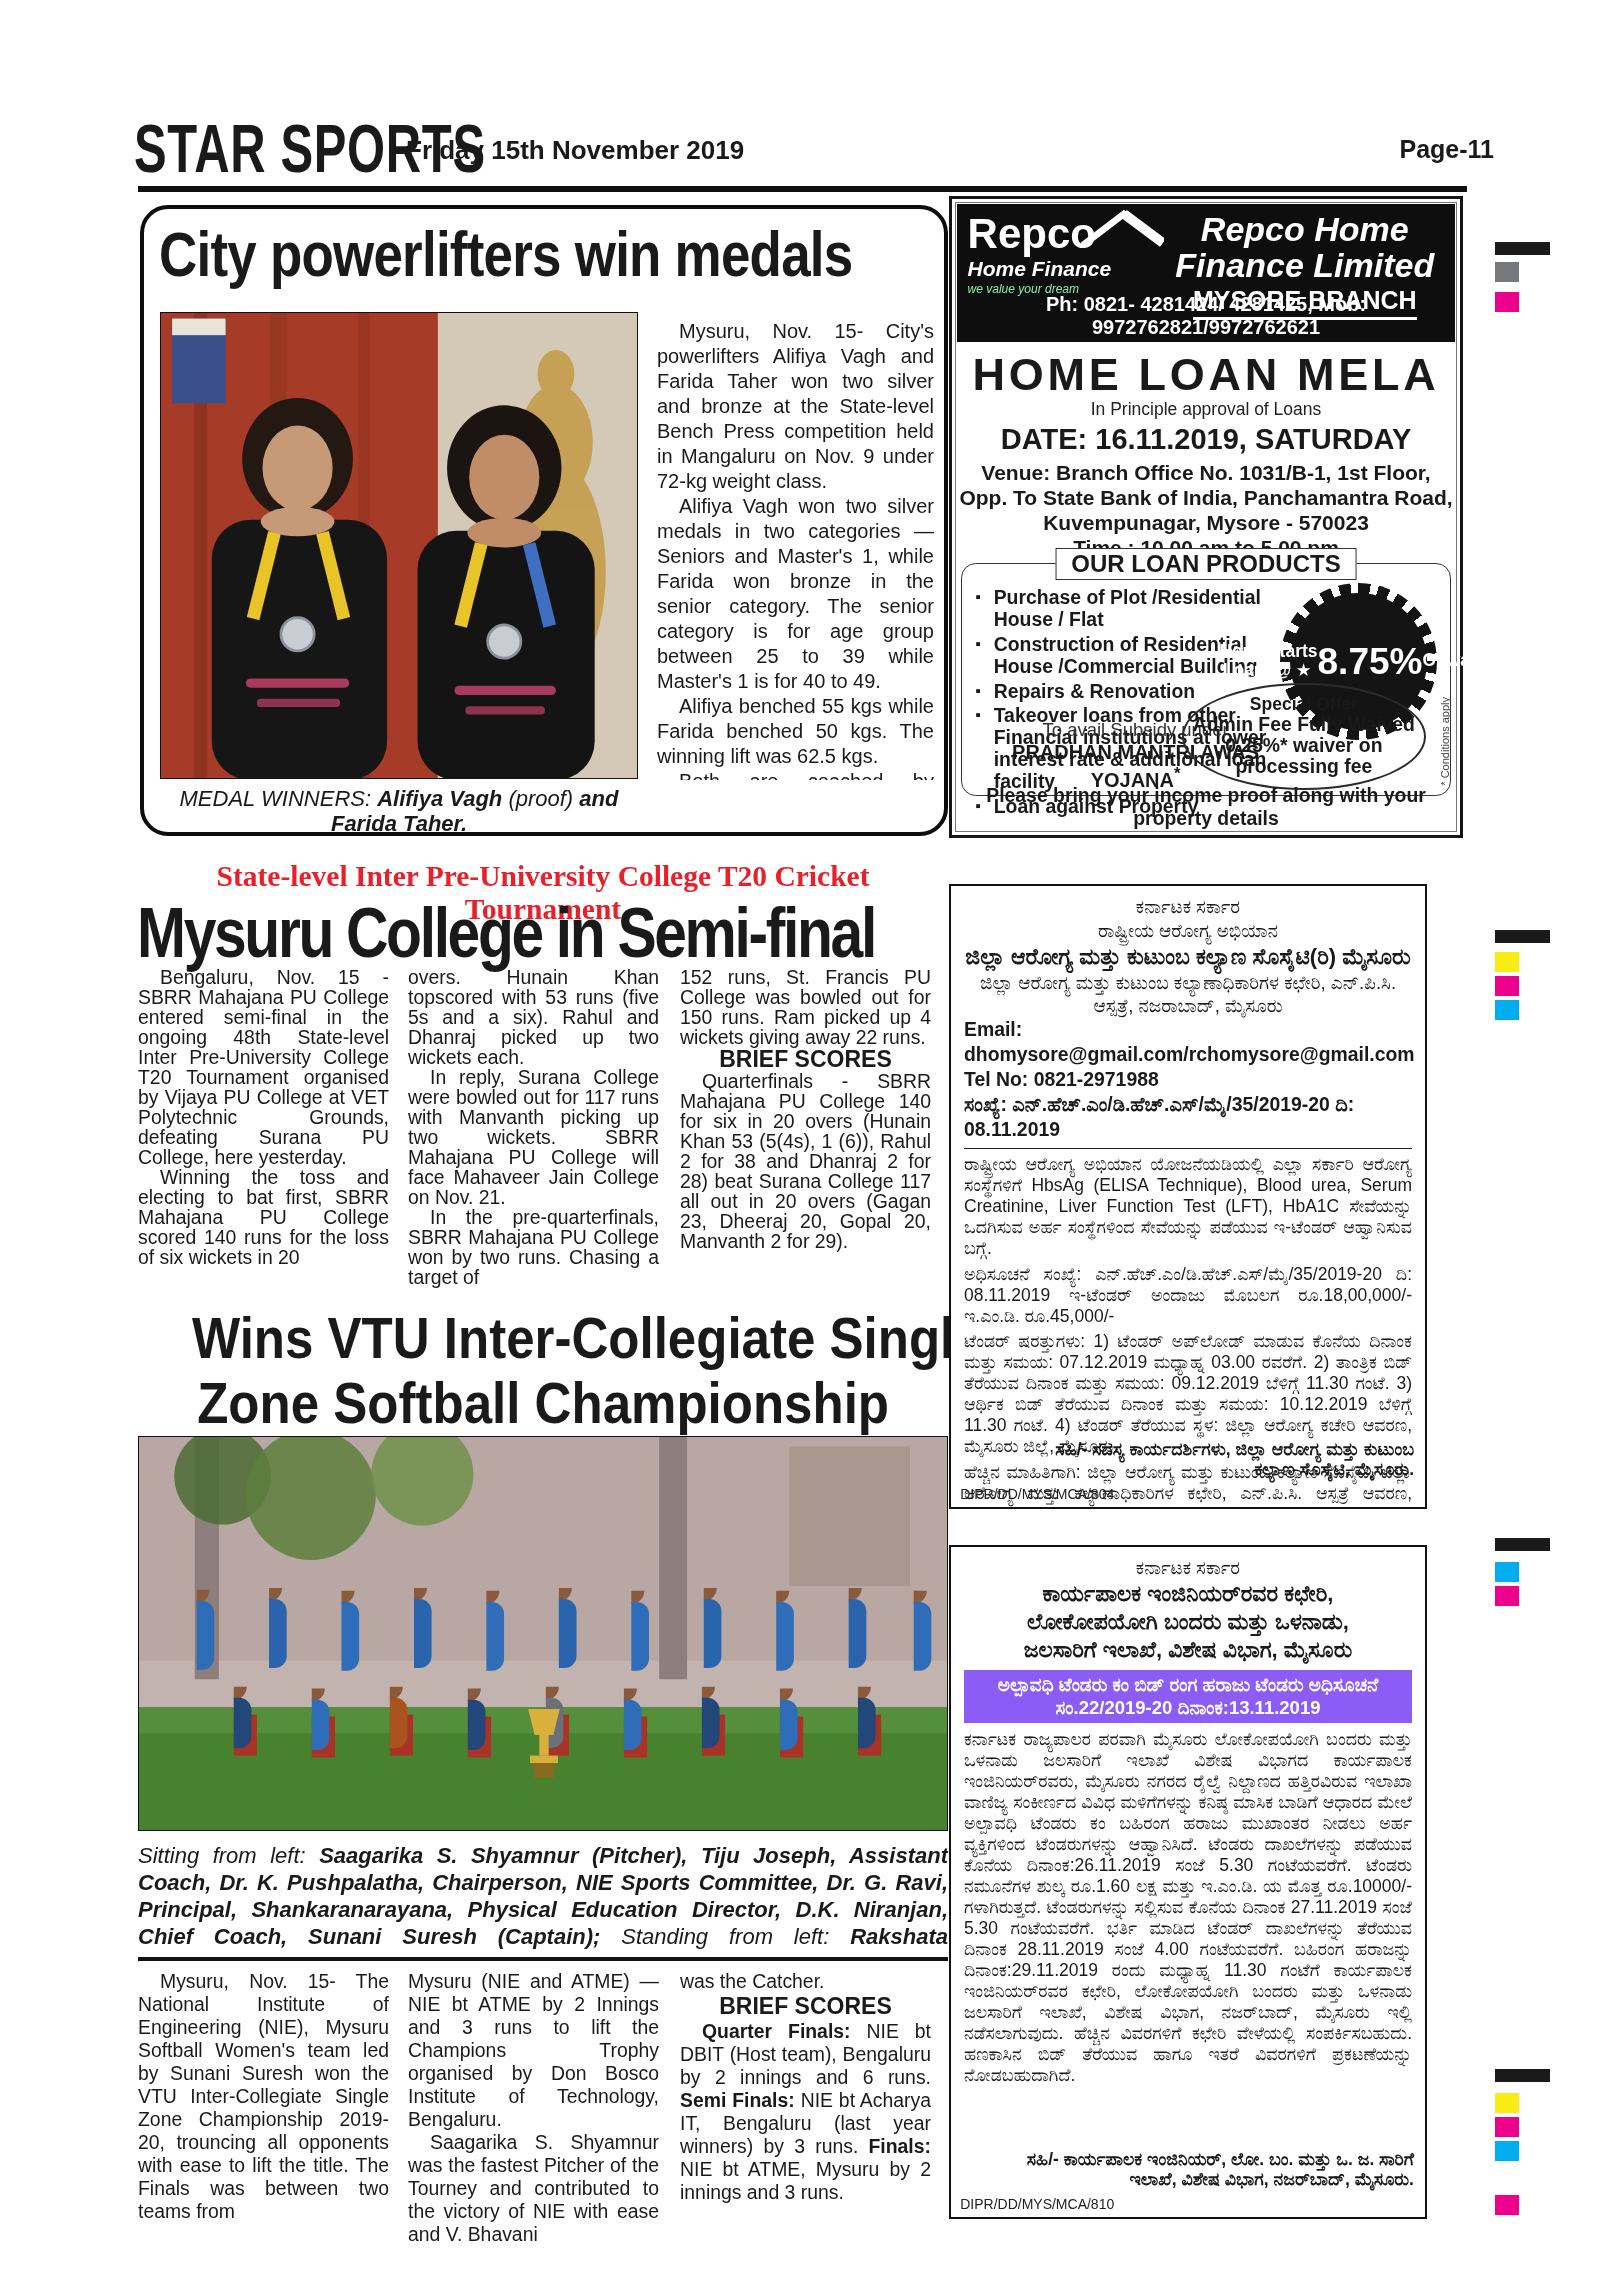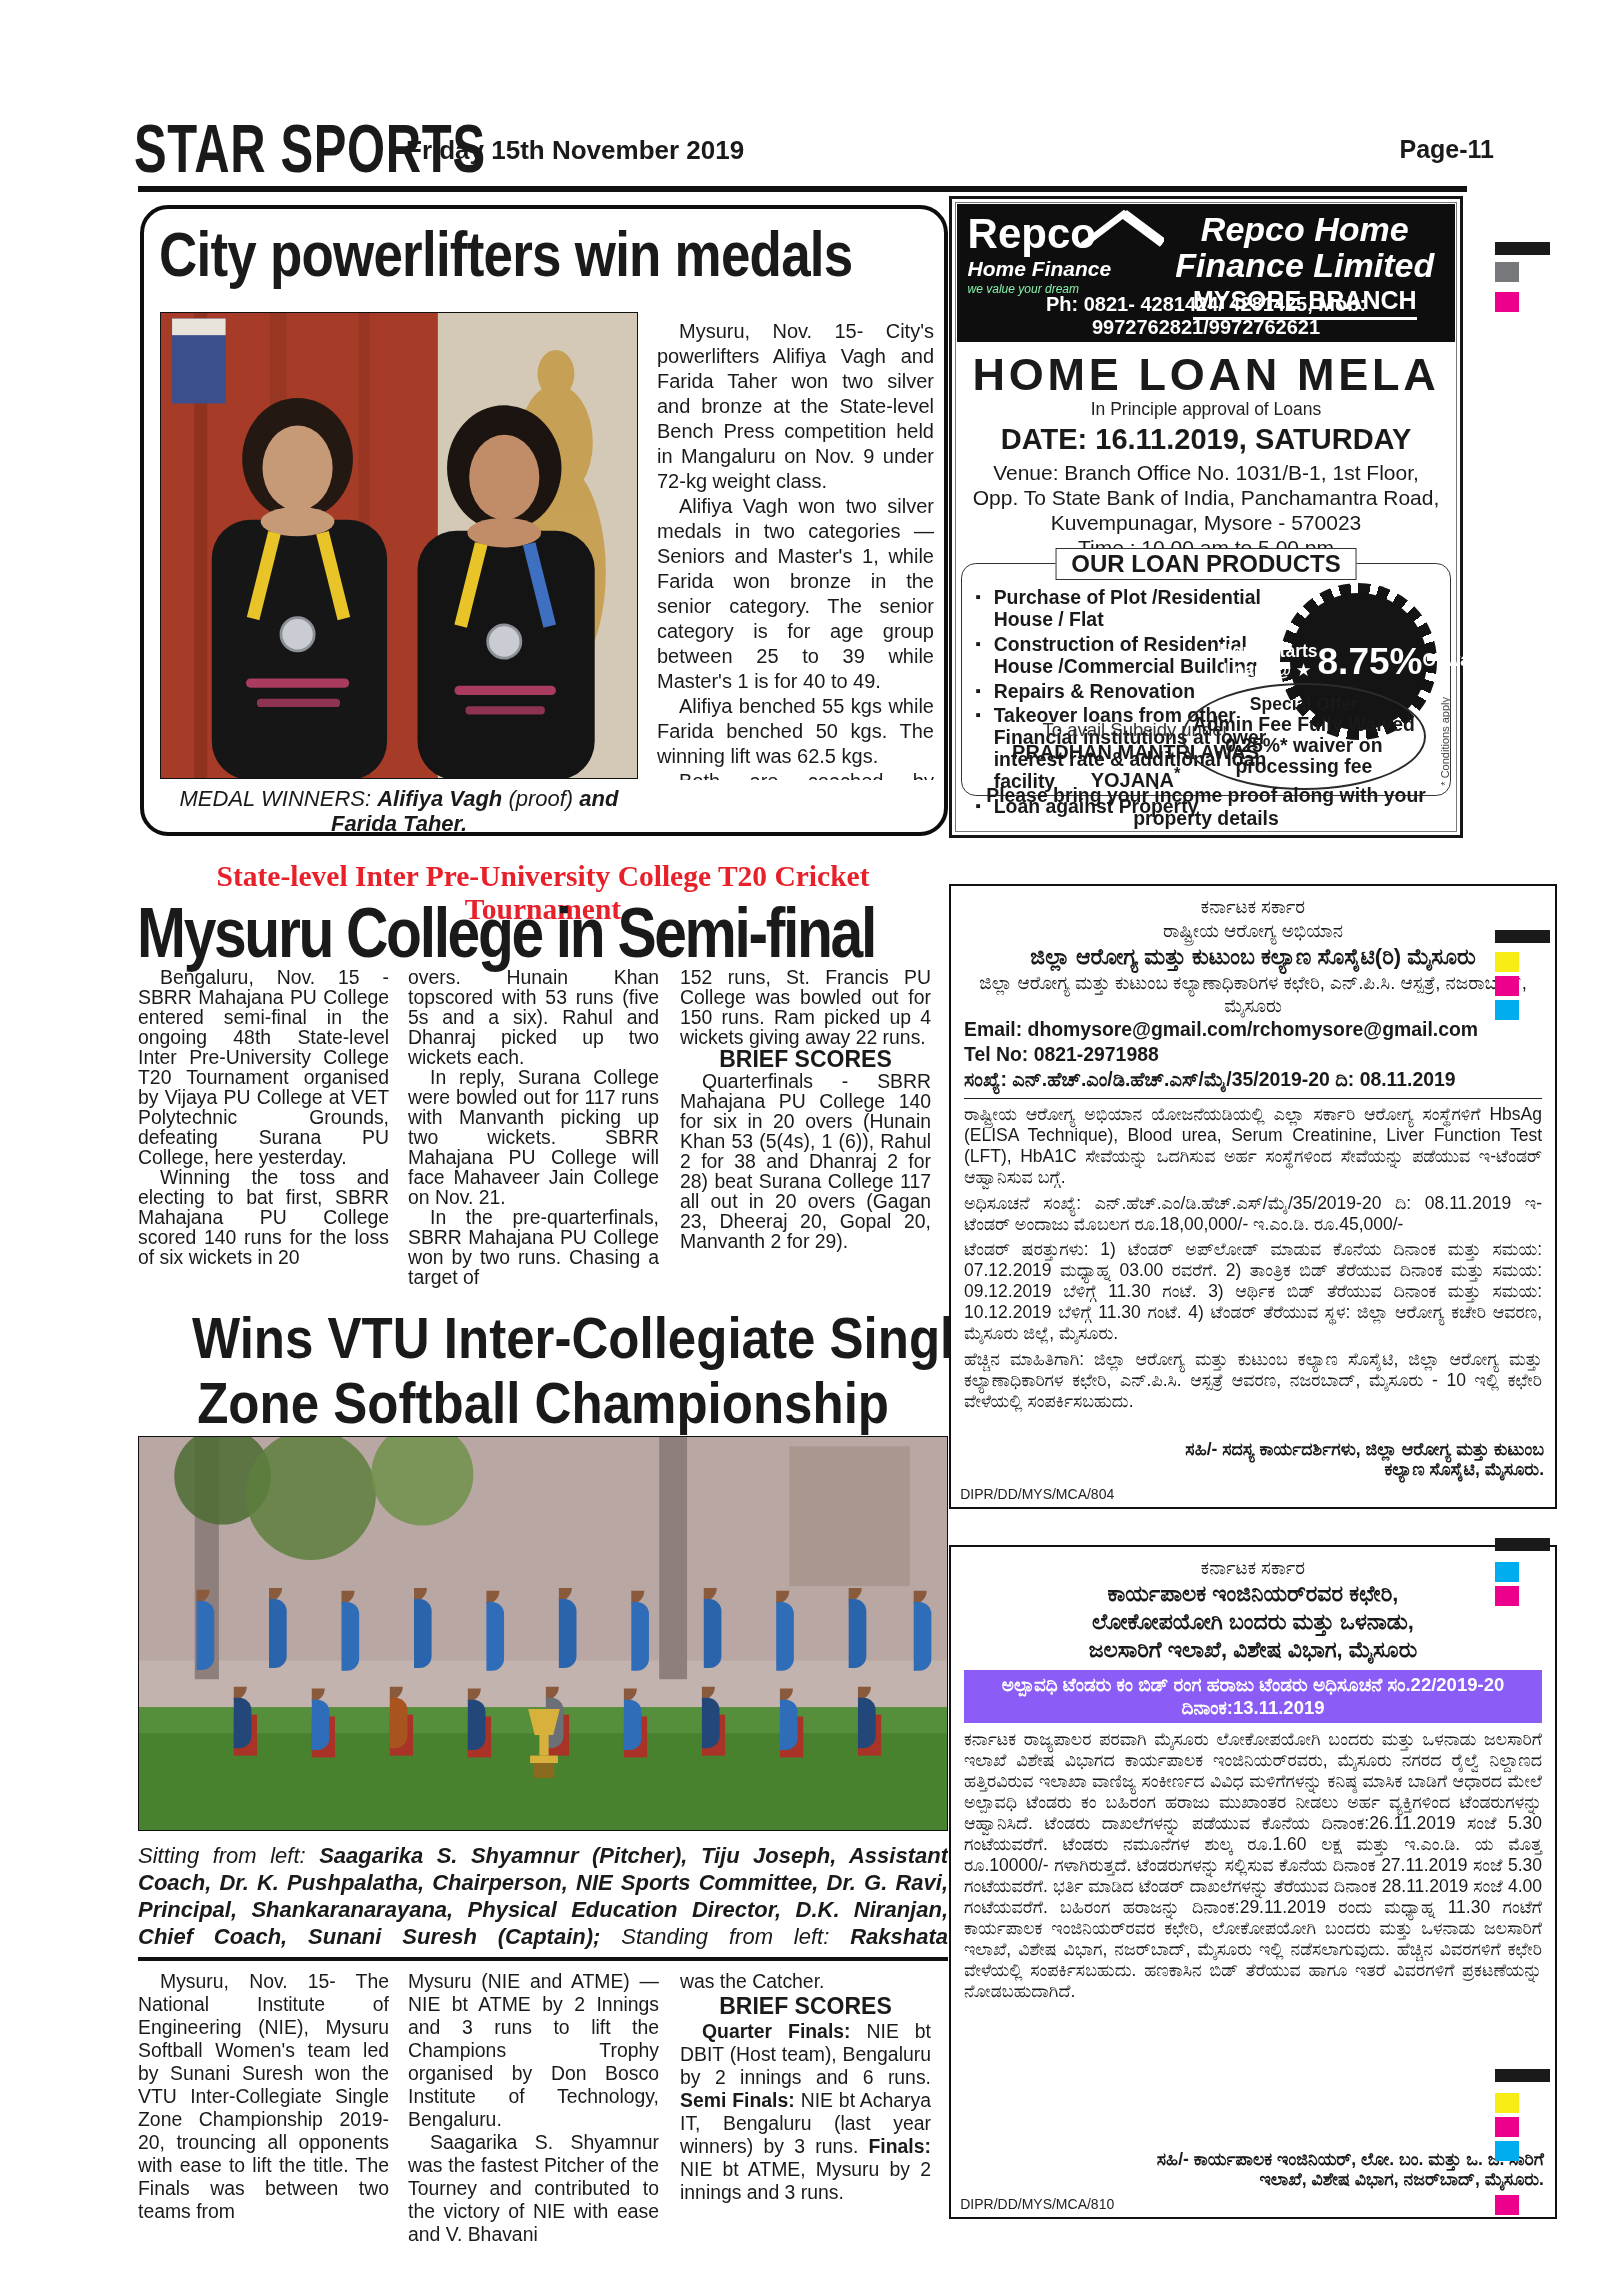--- a/index.html
+++ b/index.html
@@ -32,21 +32,21 @@
   .roof{position:absolute;left:111px;top:-5.5px;width:85px;height:44px}
   .ad-brand-sub{font-size:21px;font-weight:700;font-style:italic;margin-top:1.8px}
   .ad-tagline{font-size:12px;font-style:italic;margin-top:1.8px;color:#86efac}
   .ad-title{position:absolute;left:203px;right:5.5px;top:7.4px;text-align:center;font-style:italic;font-weight:700}
   .ad-title-l{font-size:34px;line-height:36px}
   .ad-branch{display:inline-block;font-style:normal;font-size:25px;margin-top:2.8px;border-bottom:3.7px solid #fff;padding-bottom:1.8px}
   .ad-phone{position:absolute;left:0;right:0;bottom:2.8px;text-align:center;font-size:20px;font-weight:700}
   .ad-mela{position:absolute;left:0;right:0;top:150px;text-align:center;font-size:45px;font-weight:700;letter-spacing:3.7px}
   .ad-approval{position:absolute;left:0;right:0;top:200px;text-align:center;font-size:17.5px;color:#222}
   .ad-date{position:absolute;left:0;right:0;top:224px;text-align:center;font-size:29px;font-weight:700}
-  .ad-venue{position:absolute;left:0;right:0;top:261px;text-align:center;font-size:21px;font-weight:400;line-height:25px}
+  .ad-venue{position:absolute;left:0;right:0;top:261px;text-align:center;font-size:21px;font-weight:700;line-height:25px}
   .prod{position:absolute;left:9.2px;right:9.2px;top:364px;height:233px;border:1.8px solid #333;border-radius:14.8px}
   .prod-title{position:absolute;left:50%;top:-15.7px;transform:translateX(-50%);background:#fff;border:1.8px solid #333;
               padding:0.9px 14.8px;font-size:24px;font-weight:700;white-space:nowrap}
   .prod ul{position:absolute;left:13px;top:22px;width:305px;list-style:none}
   .prod li{position:relative;padding-left:18.5px;font-size:19.4px;font-weight:700;line-height:22px;margin-bottom:2.8px;}
   .prod li::before{content:"▪";position:absolute;left:0;top:0;font-size:15.7px}
   .subsidy{position:absolute;left:7.4px;bottom:3.7px;width:332px;text-align:center}
   .subsidy-1{font-size:18.5px;color:#333}
   .subsidy-2{font-size:20px;font-weight:700}
   .burst{position:absolute;right:13px;top:18.5px;width:157px;height:157px}
@@ -70,21 +70,21 @@
   
   .head3{left:138px;top:1305px;width:810px;text-align:center;font-size:58px;font-weight:700;line-height:65px}
   .head3 span{display:inline-block;transform:scaleX(.88);transform-origin:center top;white-space:nowrap}
   .photo2{left:138px;top:1436px;width:810px;height:395px;border:1.8px solid #111;overflow:hidden}
   .cap2{left:138px;top:1842px;width:810px;height:109px;overflow:hidden;font-size:22px;line-height:27px;
         text-align:justify;font-style:italic}
   .cap2 .nm{font-weight:700}
   .rule2{left:138px;top:1957px;width:810px;height:3.7px;background:#111}
   .col3r{position:absolute;top:1970px;width:251px;height:286px;font-size:19.4px;line-height:23px;overflow:hidden}
   
-  .knbox{width:608px;border:2.8px solid #111;background:#fff;overflow:hidden}
+  .knbox{width:478px;border:2.8px solid #111;background:#fff;overflow:hidden}
   .kn1{left:949px;top:884px;height:625px}
   .kn2{left:949px;top:1545px;height:674px}
   .kn-pad{position:absolute;inset:0;padding:9.2px 13px 65px 13px}
   .kn-c{text-align:center}
   .kn-s{font-size:18.5px;line-height:24px}
   .kn-t{font-size:22px;font-weight:700;line-height:28px}
   .kn-o{font-size:18.5px;line-height:23px;text-align:center}
   .kn-b{font-size:19.4px;font-weight:700;line-height:25px;text-align:left}
   .kn-div{border-top:1.8px solid #222;margin:5.5px 0}
   .kn-body p{font-size:17.5px;line-height:21px;text-align:justify;margin-bottom:4.6px}

